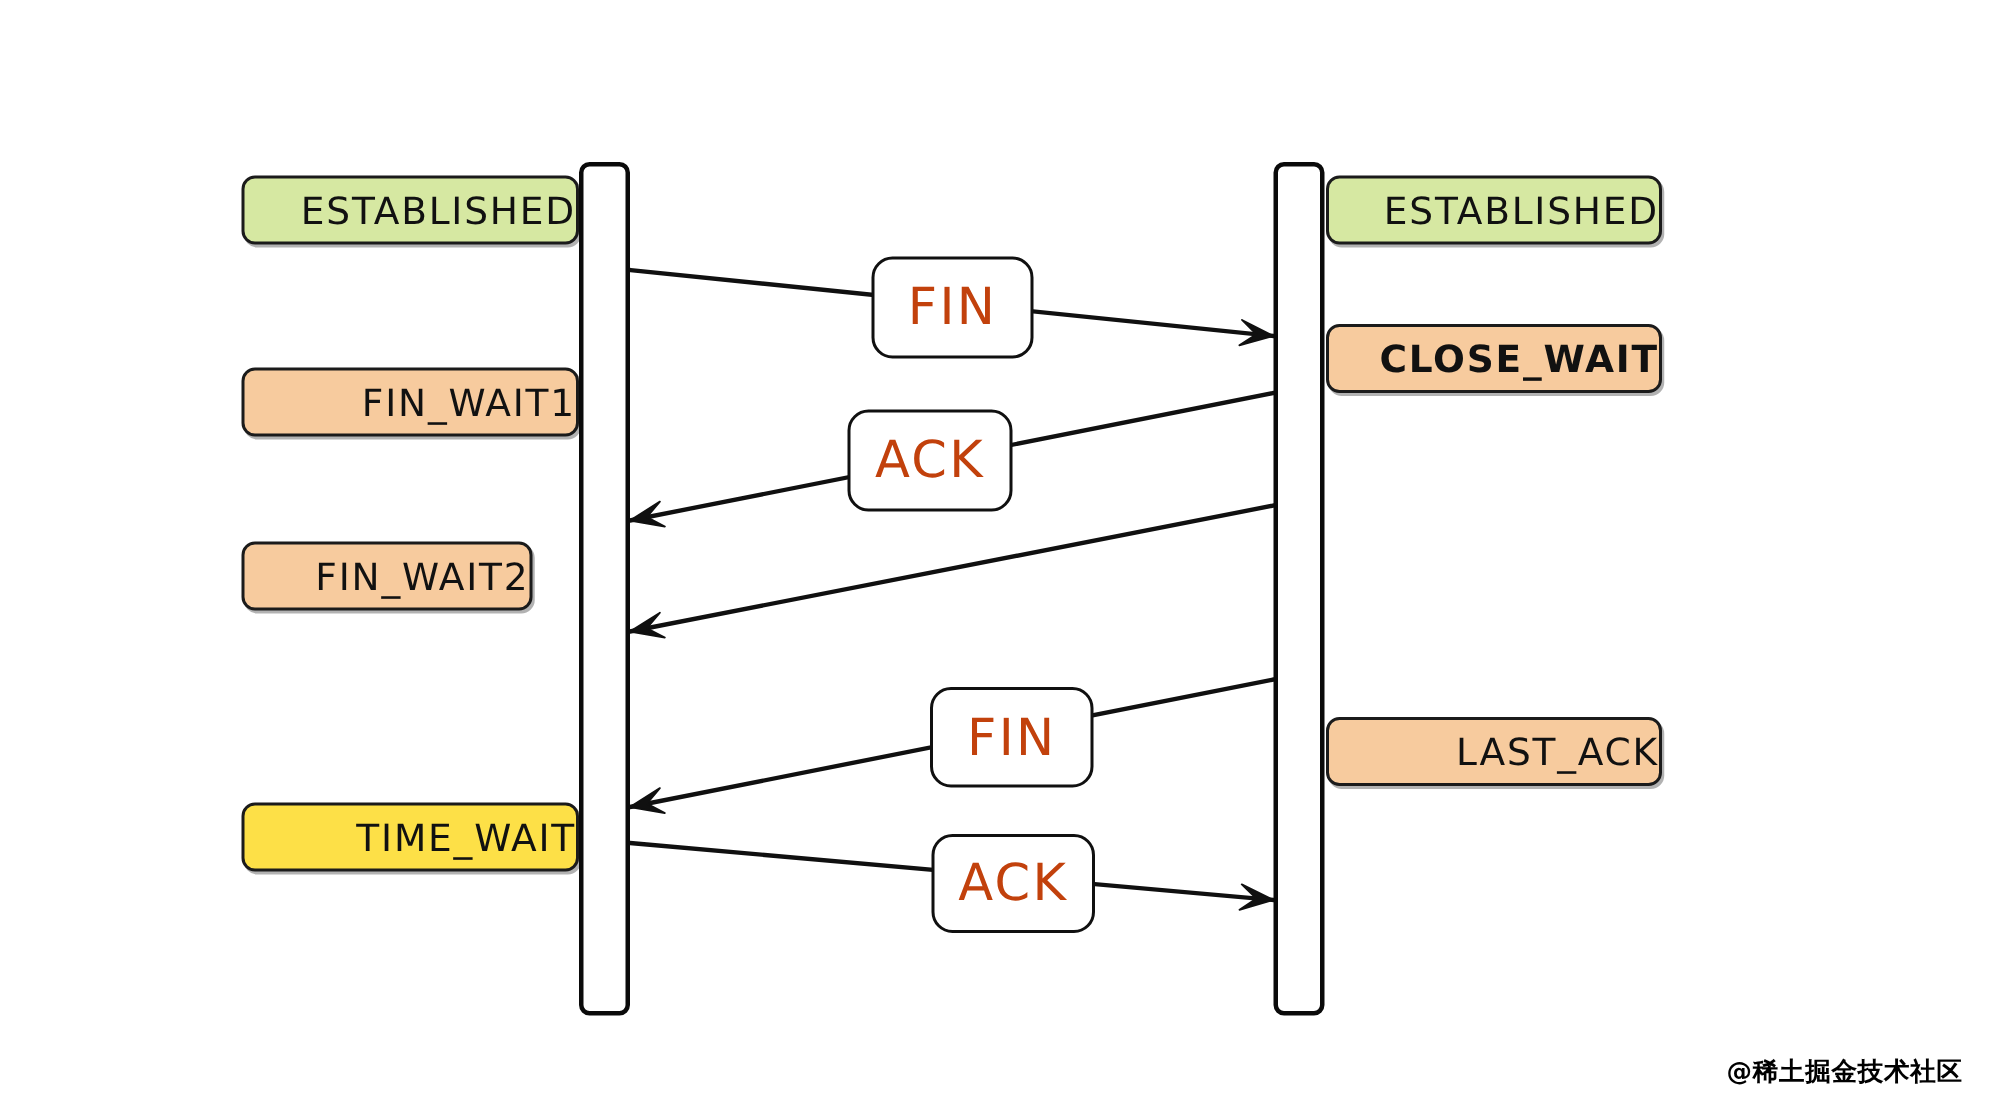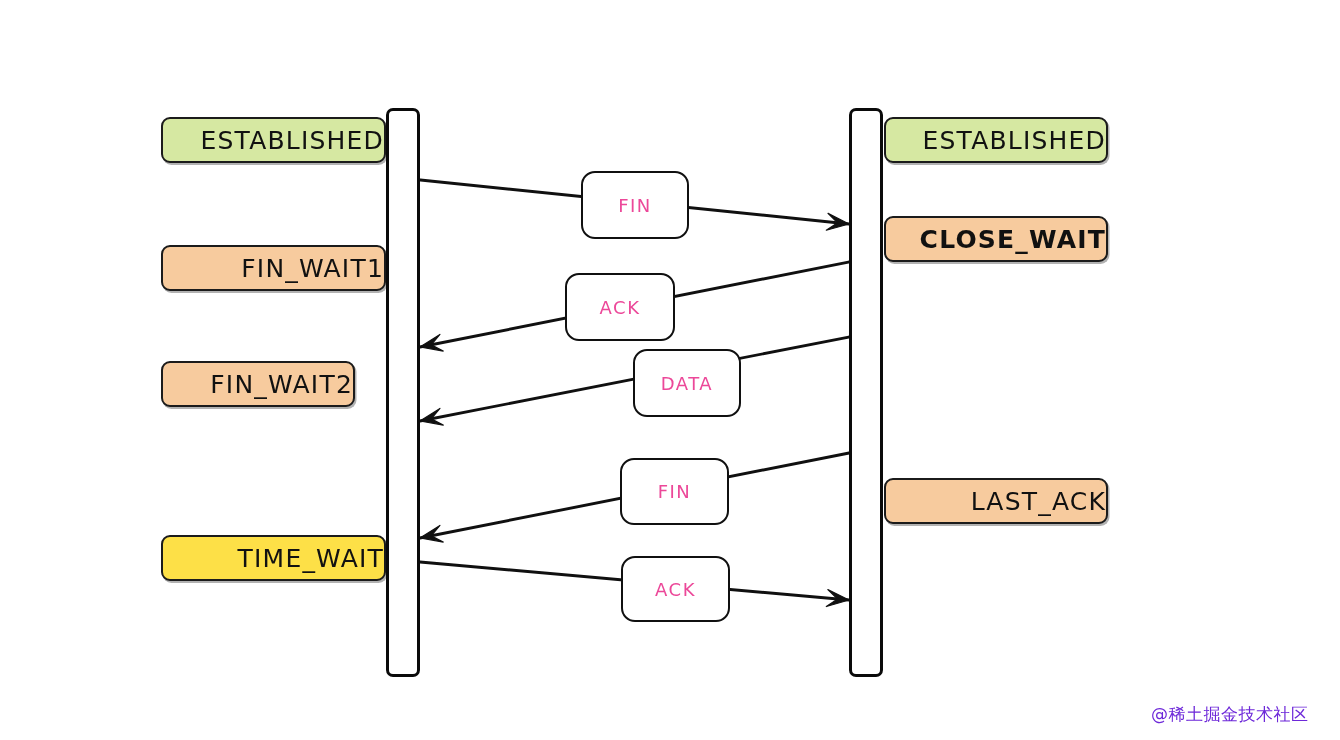--- a/index.html
+++ b/index.html
@@ -27,23 +27,23 @@
     box-shadow:1.5px 2px 0 rgba(0,0,0,0.30);
   }
   .msg-box{
     position:absolute;
     box-sizing:border-box;
     background:#ffffff;
     border:2.8px solid #101010;
     border-radius:14px;
     display:flex;align-items:center;justify-content:center;
     font-family:"DejaVu Sans",sans-serif;
-    font-size:18px;
+    font-size:34px;
     letter-spacing:1.5px;
-    color:#ec4899;
+    color:#c2410c;
     white-space:nowrap;
     z-index:6;
   }
   .lifeline{
     position:absolute;
     box-sizing:border-box;
     background:#ffffff;
     border:3px solid #0a0a0a;
     border-radius:7px;
     z-index:4;
@@ -105,23 +105,20 @@
     </div>
     <div class="state-box" style="left: 884px; top: 478px; width: 224px; height: 46px; background: rgb(247, 203, 158);">
       <span>LAST_ACK</span>
     </div>
     <div class="msg-box" style="left: 581px; top: 171px; width: 108px; height: 68px;">
       <span>FIN</span>
     </div>
     <div class="msg-box" style="left: 565px; top: 273px; width: 110px; height: 68px;">
       <span>ACK</span>
     </div>
-    <div class="msg-box" style="left: 633px; top: 349px; width: 108px; height: 68px;">
-      <span>DATA</span>
-    </div>
     <div class="msg-box" style="left: 620px; top: 458px; width: 109px; height: 67px;">
       <span>FIN</span>
     </div>
     <div class="msg-box" style="left: 621px; top: 556px; width: 109px; height: 66px;">
       <span>ACK</span>
     </div>
-    <div class="watermark" style="left: 1151px; top: 703px; color: #6d28d9;">@稀土掘金技术社区</div>
+    <div class="watermark" style="left: 1151px; top: 703px; color: #000000; font-weight: bold;">@稀土掘金技术社区</div>
   </div>
 
 </body></html>

